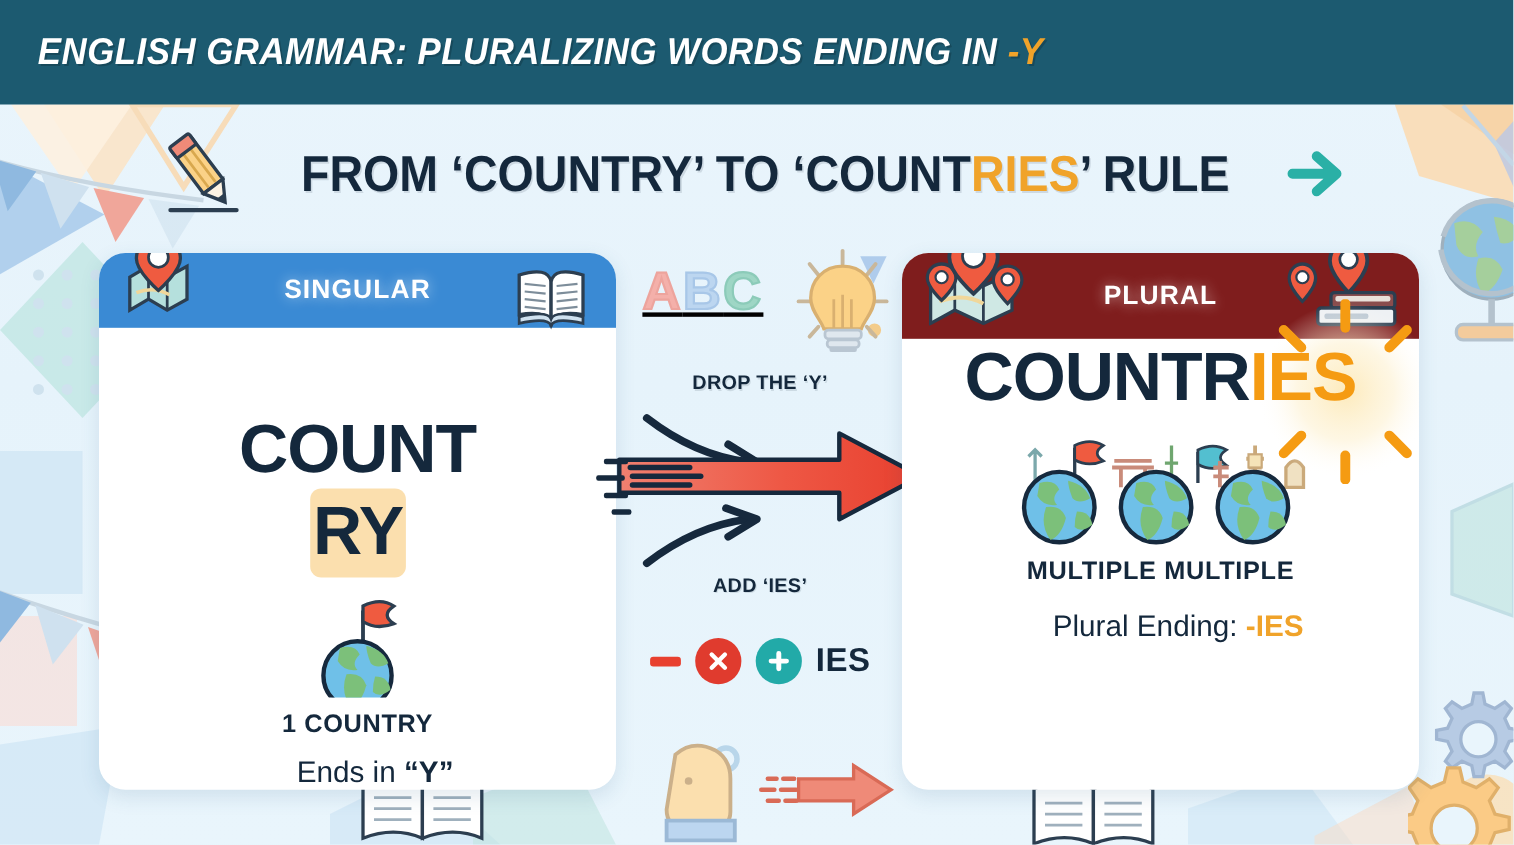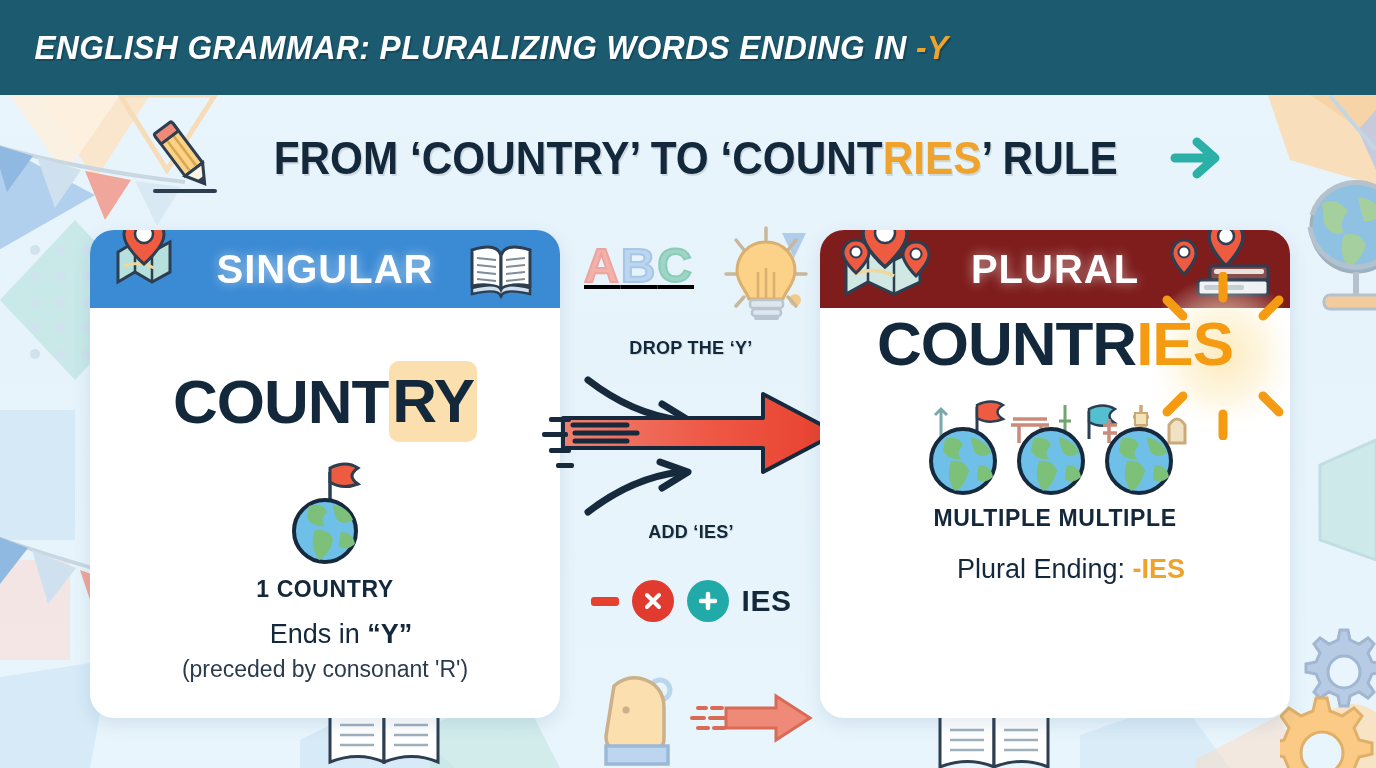--- a/index.html
+++ b/index.html
@@ -66,37 +66,37 @@
     overflow:hidden;
     display:flex; flex-direction:column; align-items:center;
   }
   .card-head {
     width:100%; height:78px;
     display:flex; align-items:center; justify-content:center; gap:14px;
     position:relative;
   }
   .card-head .title {
     color:#ffffff;
-    font-size:40px;
+    font-size:24px;
     font-weight:bold;
     letter-spacing:1px;
     text-shadow: 0 0 12px rgba(255,255,255,0.55);
   }
   #card-singular { left:90px; top:230px; width:470px; height:488px; }
   #card-singular .card-head { background:#3a8ad4; }
   #card-plural { left:820px; top:230px; width:470px; height:488px; }
   #card-plural .card-head { background:#7f1d1d; }
 
   .bigword {
     font-size:62px; font-weight:bold; color:#14283c;
     letter-spacing:-1px; white-space:nowrap;
     display:flex; align-items:center; justify-content:center;
     position:relative;
   }
-  #singular-word { margin-top:53px; }
+  #singular-word { margin-top:75px;flex-direction:column; }
   #singular-word .boxed {
     background:#fbdfae; border-radius:10px; padding:4px 3px 6px 3px; margin-left:1px;
   }
   #plural-word { }
   #plural-word .hl { color:#f59b12; position:relative; z-index:2; }
 
   .sun-glow {
     position:absolute; left:262px; top:-36px; width:168px; height:168px;
     z-index:1; pointer-events:none;
   }
@@ -375,21 +375,20 @@
       <path d="M55 10 q16 -8 28 0 q-12 8 0 16 q-16 6 -28 -2 Z" fill="#ef5b40" stroke="#2c3e50" stroke-width="3"></path>
       <circle cx="50" cy="73" r="31" fill="#6fc0e8" stroke="#16293d" stroke-width="4"></circle>
       <path d="M34 48 q14 -4 18 6 q-8 8 -2 14 q-12 2 -18 -8 Z" fill="#7cc07a"></path>
       <path d="M58 46 q16 4 20 16 q-10 6 -16 0 q-4 -10 -4 -16 Z" fill="#7cc07a"></path>
       <path d="M40 72 q14 -2 18 10 q-4 16 -14 20 q-10 -14 -4 -30 Z" fill="#7cc07a"></path>
       <path d="M66 74 q12 0 14 12 q-10 8 -16 2 q0 -8 2 -14 Z" fill="#7cc07a"></path>
     </svg>
 
     <div class="sub-strong" style="margin-top:10px;">1 COUNTRY</div>
     <div class="sub-normal" style="margin-top:16px;"><span>Ends in </span><b>“Y”</b></div>
-    <div class="sub-small" style="margin-top:6px;">(preceded by consonant 'R')</div>
   </div>
 
   <div id="middle">
     <div class="mid-label" id="label-drop">DROP THE ‘Y’</div>
     <div class="mid-label" id="label-add">ADD ‘IES’</div>
 
     <svg width="140" height="70" style="position:absolute;left:20px;top:142px;">
       <path d="M8 8 q44 34 92 40" stroke="#16293d" stroke-width="7" fill="none" stroke-linecap="round"></path>
       <path d="M82 32 L108 48 L80 58" stroke="#16293d" stroke-width="7" fill="none" stroke-linecap="round" stroke-linejoin="round"></path>
     </svg>

